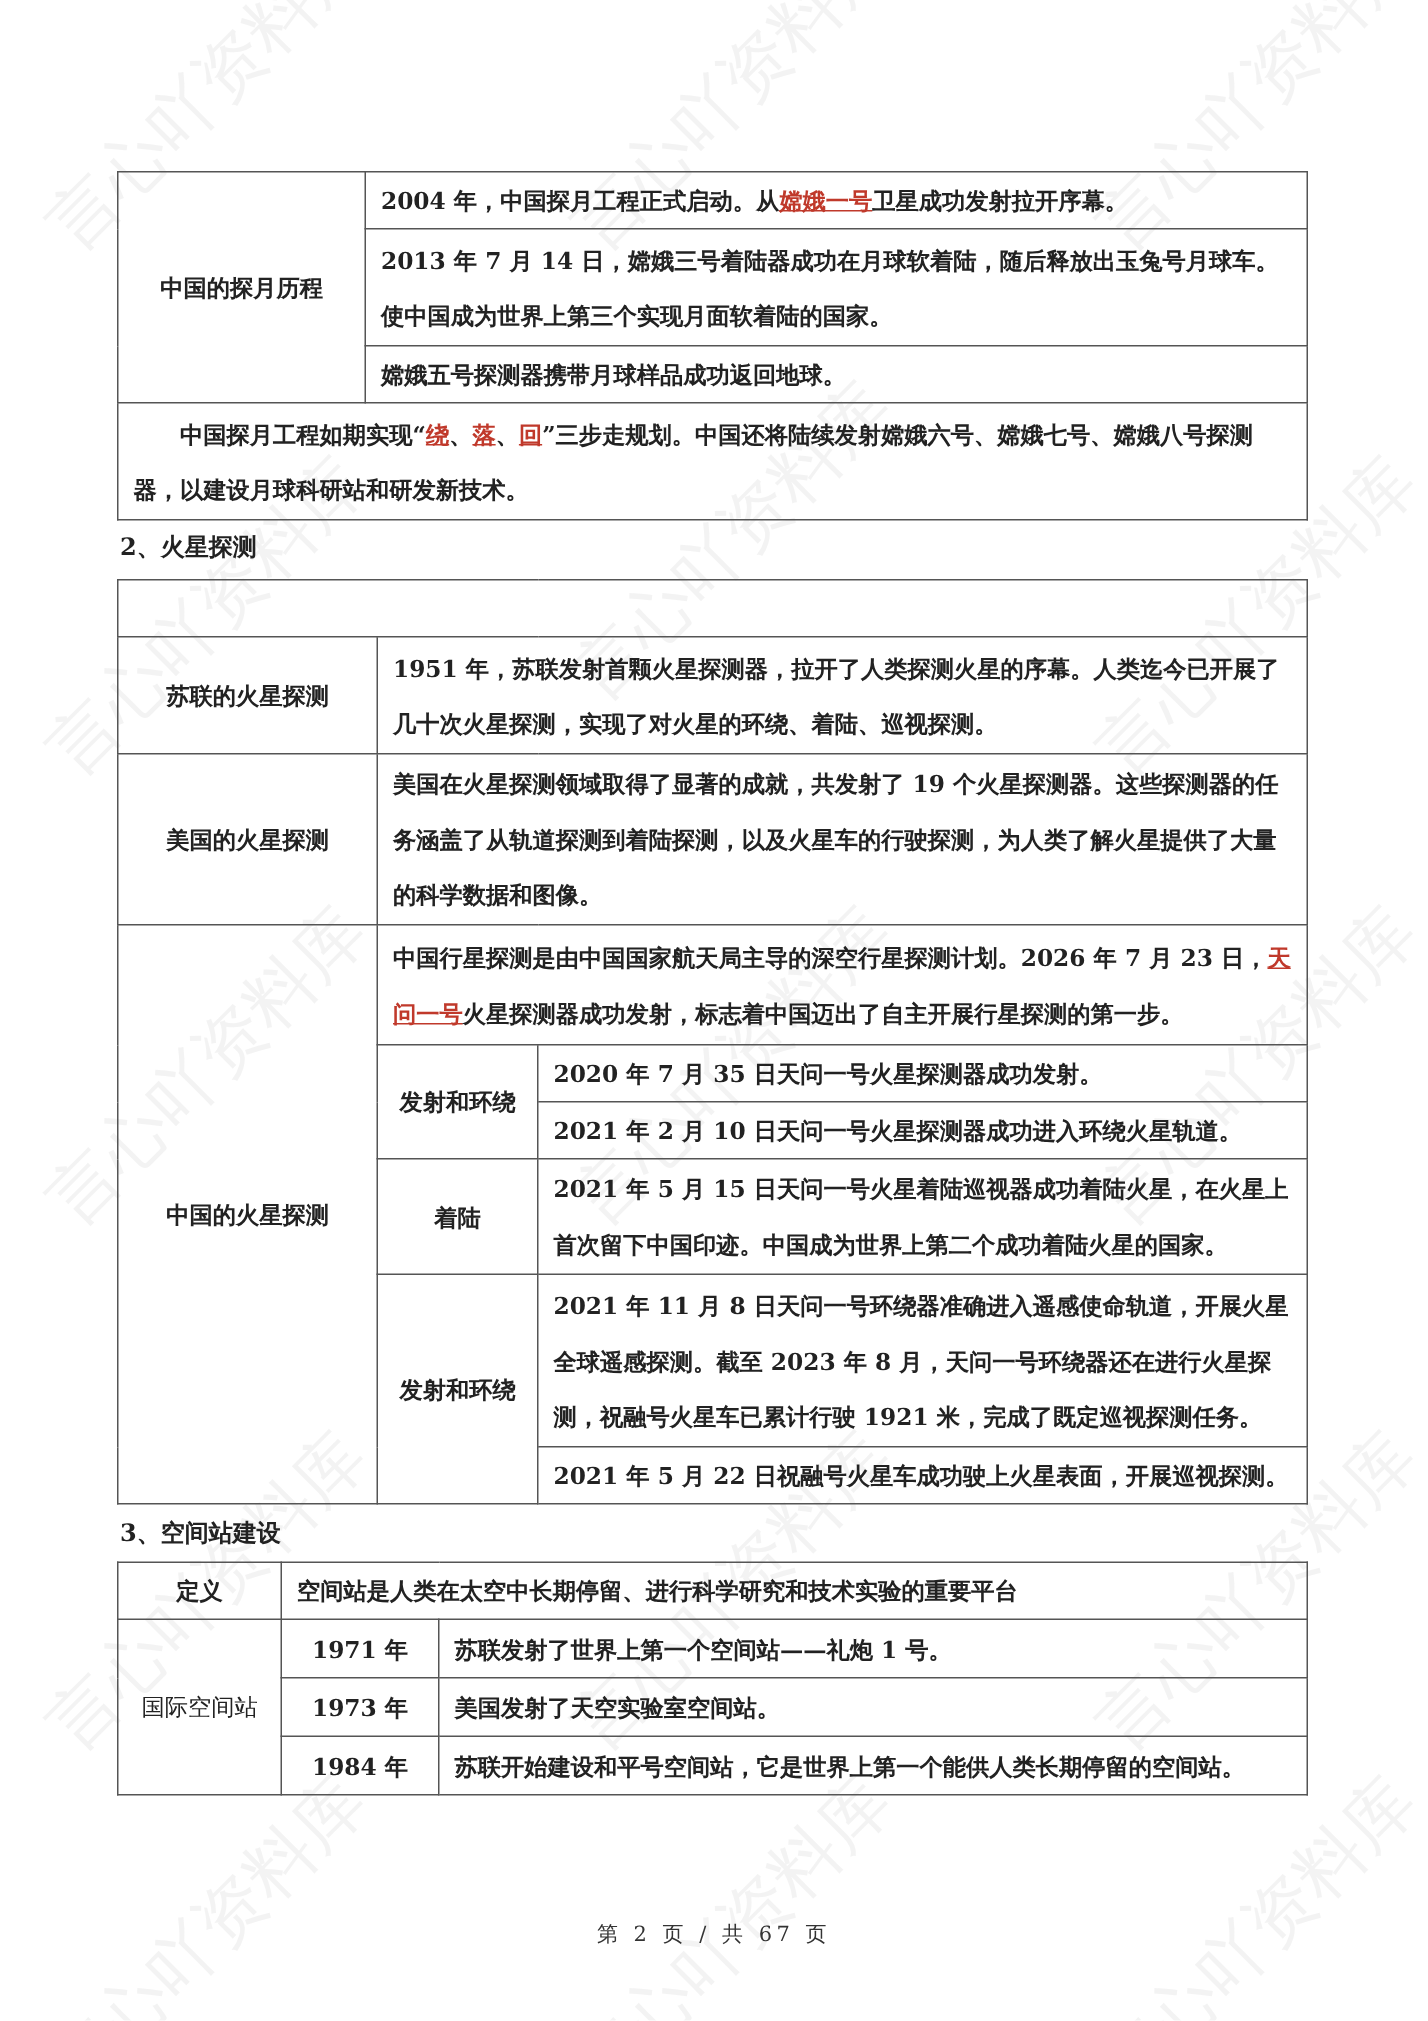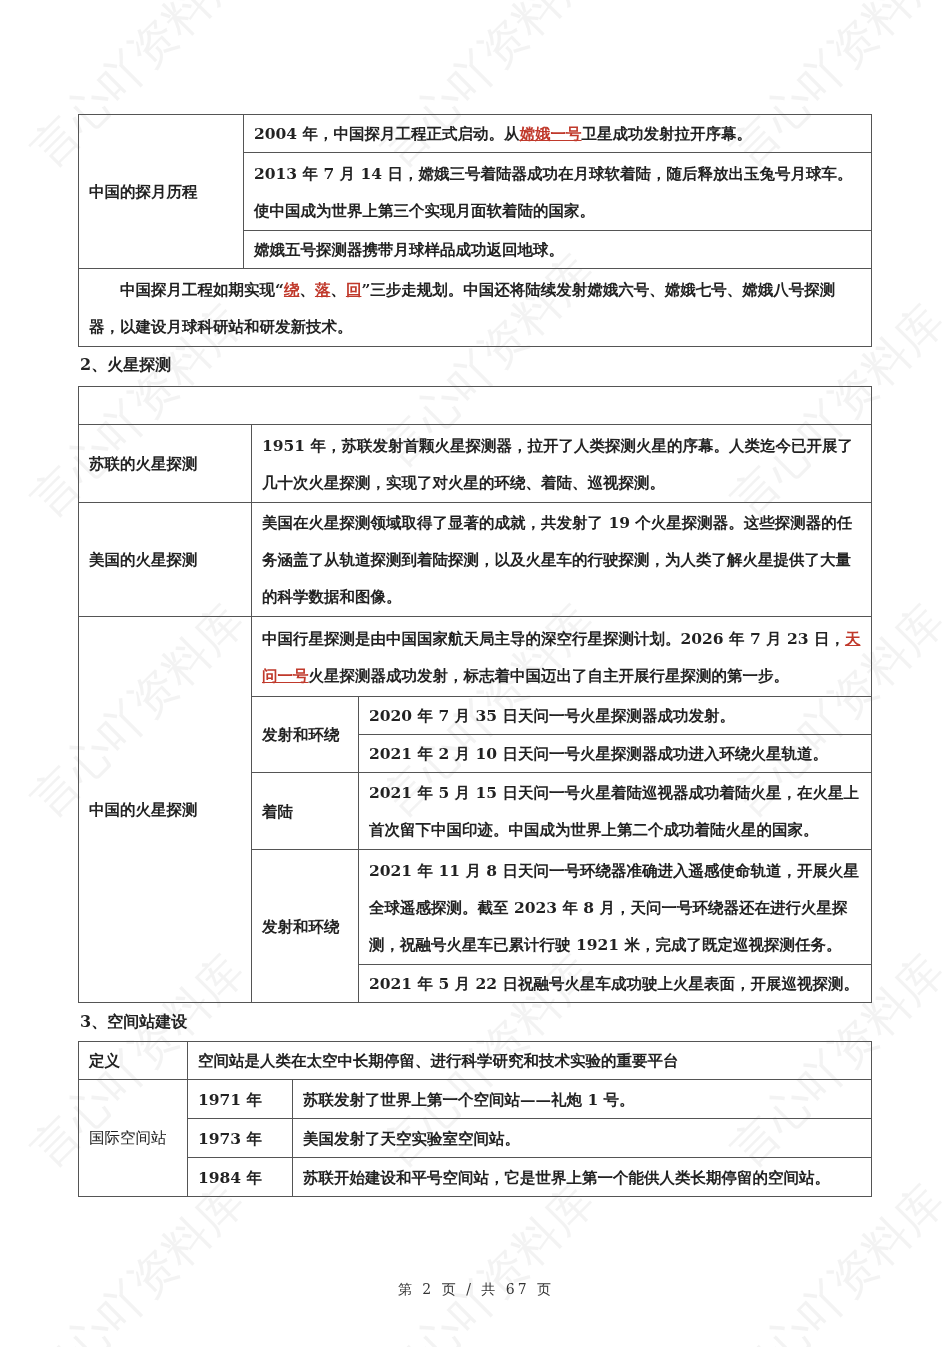--- a/index.html
+++ b/index.html
@@ -8,21 +8,21 @@
     font-family: "DejaVu Serif", "Liberation Serif", serif;
     color: #222222; overflow: hidden;
   }
   .watermark {
     position: absolute; color: rgba(190,190,190,0.18);
     font-family: "DejaVu Sans", sans-serif; font-size: 46px;
     transform: rotate(-45deg); white-space: nowrap; pointer-events: none;
   }
   table { border-collapse: collapse; position: absolute; table-layout: fixed; }
   td { border: 1.2px solid #555555; font-size: 15.5px; padding: 0 10px; vertical-align: middle; line-height: 37px; }
-  td.label { font-weight: bold; font-family: "DejaVu Serif", serif; }
+  td.label { text-align: center; font-weight: bold; font-family: "DejaVu Serif", serif; }
   td.body { text-align: left; font-weight: bold; }
   .red-ul { color: #c0392b; text-decoration: underline; }
   .red { color: #c0392b; text-decoration: underline; }
   .heading { position: absolute; left: 80px; font-size: 16px; font-weight: bold; text-align: center; }
   .footer { position: absolute; top: 1281px; left: 0; width: 952px; text-align: center; font-size: 14px; color: #333; letter-spacing: 3px; }
   .indent { text-indent: 2em; }
 </style>
 </head>
 <body>
 

